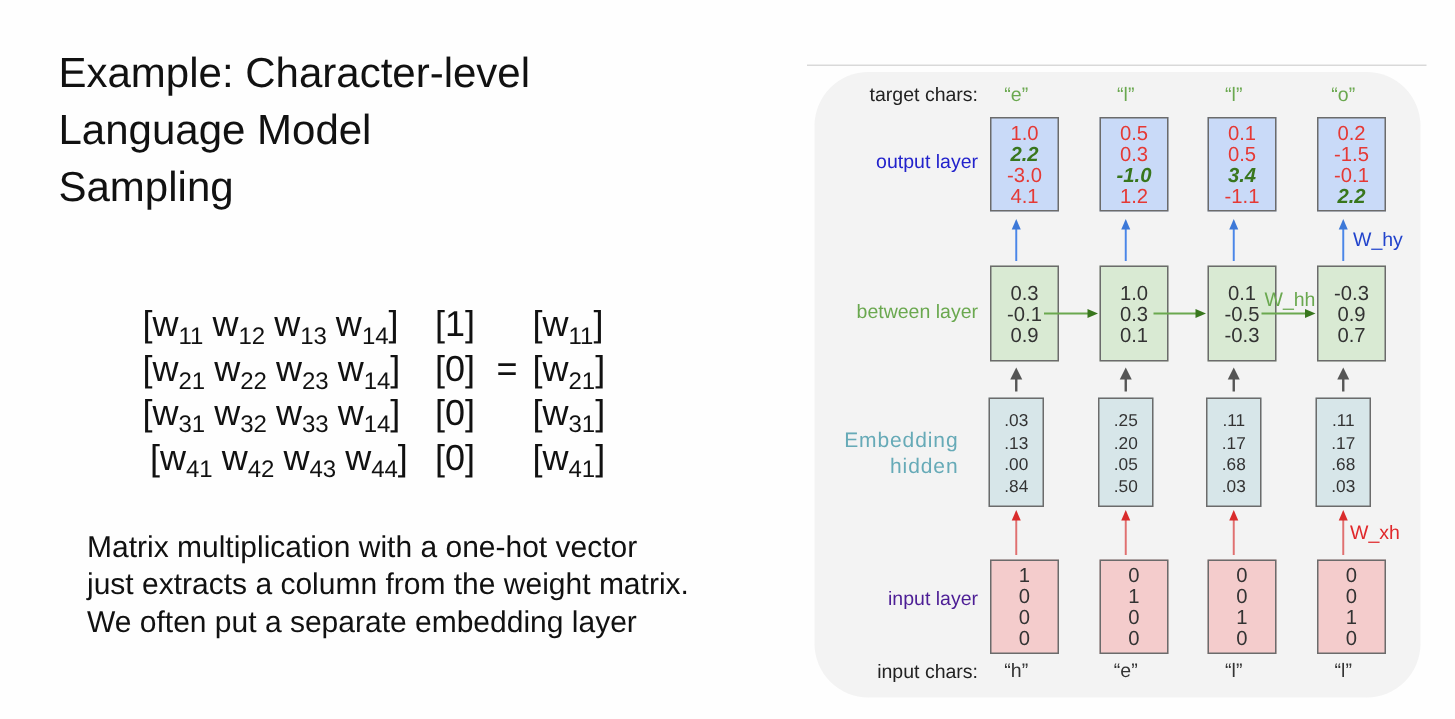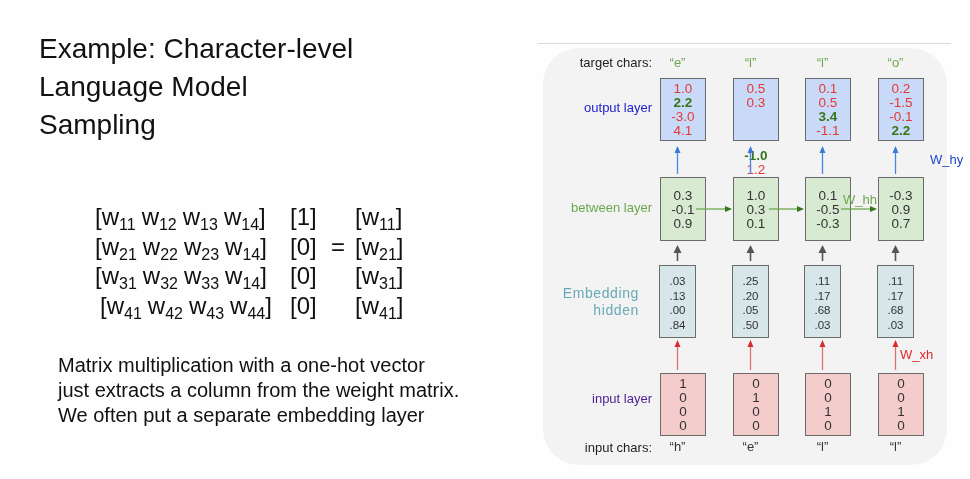--- a/index.html
+++ b/index.html
@@ -42,34 +42,34 @@
       position: absolute; right: 318px; text-align: right;
       font-size: 13px; line-height: 16px; white-space: nowrap;
     }
     .lbl-target { top: 55px; color: #222; }
     .lbl-output { top: 100px; color: #2222cc; }
     .lbl-hidden { top: 200px; color: #6aa84f; }
     .lbl-embed { top: 285px; right: 331px; font-size: 14px; line-height: 17px; color: #66aab7; letter-spacing: 0.6px; }
     .lbl-input { top: 391px; color: #4c1d95; }
     .lbl-ichars { top: 440px; color: #222; }
     .weight { position: absolute; font-size: 13px; line-height: 16px; }
-    .w-hy { left: 930px; top: 152px; color: #2244cc; }
+    .w-hy { left: 902px; top: 152px; color: #2244cc; }
     .w-hh { left: 843px; top: 192px; color: #6aa84f; }
     .w-xh { left: 900px; top: 347px; color: #e0282b; }
 
     .box {
       position: absolute; width: 46px; box-sizing: border-box;
       border: 1px solid #6b6b6b; text-align: center; color: #333;
     }
     .c0 { left: 660px; } .c1 { left: 733px; } .c2 { left: 805px; } .c3 { left: 878px; }
     .out-box { top: 78px; height: 63px; background: #c9daf8; padding-top: 3px; font-size: 13.5px; line-height: 14px; }
     .hid-box { top: 177px; height: 64px; background: #d9ead3; padding-top: 11px; font-size: 13.5px; line-height: 14px; }
     .emb-box { top: 265px; height: 73px; width: 37px; margin-left: -1px; background: #d7e6e9; padding-top: 8px; font-size: 11.5px; line-height: 14.5px; }
     .inp-box { top: 373px; height: 63px; background: #f4cccc; padding-top: 3px; font-size: 13.5px; line-height: 14px; }
-    .val-correct { font-weight: bold; }
+    .val-correct { font-weight: bold; font-style: italic; }
     .chr {
       position: absolute; width: 55px; margin-left: -10px; text-align: center;
       font-size: 13px; line-height: 16px;
     }
     .tgt { top: 55px; color: #6aa84f; }
     .ich { top: 439px; color: #333; }
     svg.arrows { position: absolute; left: 0; top: 0; pointer-events: none; }
   </style>
 </head>
 <body>
@@ -149,21 +149,21 @@
       <div>1</div>
       <div>0</div>
       <div>0</div>
       <div>0</div>
     </div>
     <div class="chr ich c0">“h”</div>
     <div class="chr tgt c1">“l”</div>
     <div class="box out-box c1">
       <div style="color: rgb(229, 57, 53);">0.5</div>
       <div style="color: rgb(229, 57, 53);">0.3</div>
-      <div class="val-correct" style="color: rgb(56, 118, 29); margin-top: 39px;">-1.0</div>
+      <div class="val-correct" style="color: rgb(56, 118, 29);">-1.0</div>
       <div style="color: rgb(229, 57, 53);">1.2</div>
     </div>
     <div class="box hid-box c1">
       <div>1.0</div>
       <div>0.3</div>
       <div>0.1</div>
     </div>
     <div class="box emb-box c1">
       <div>.25</div>
       <div>.20</div>

